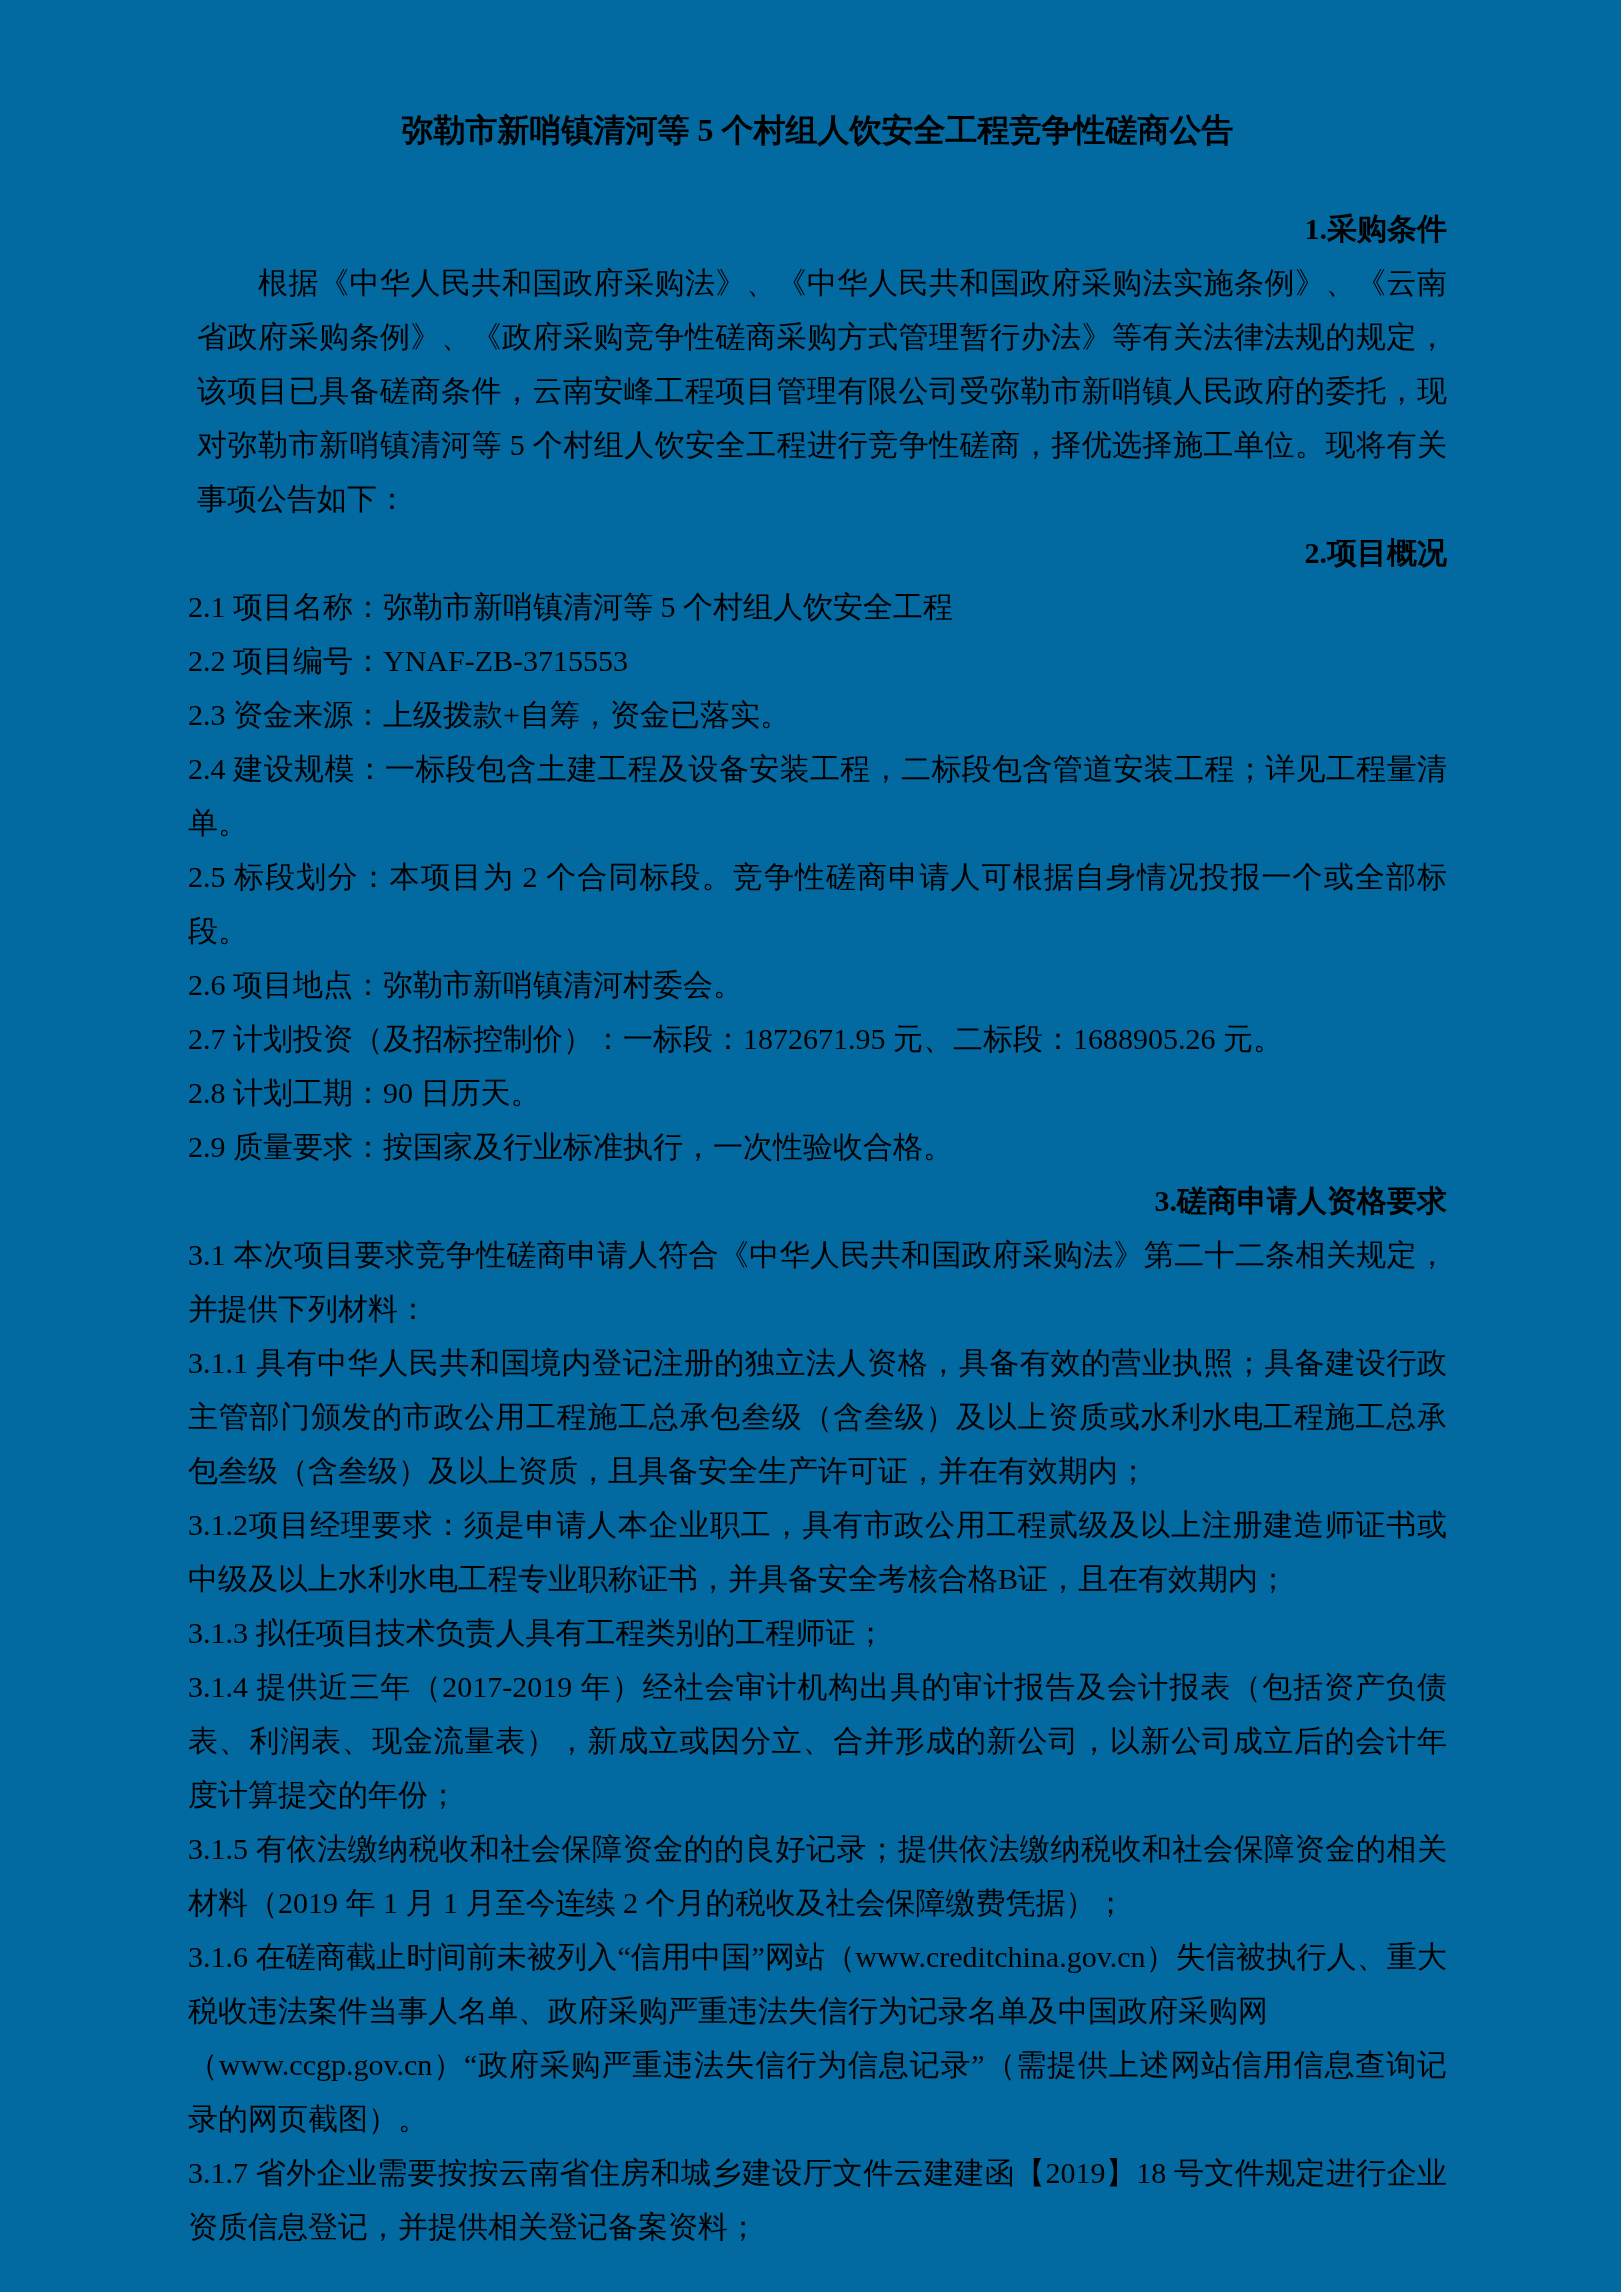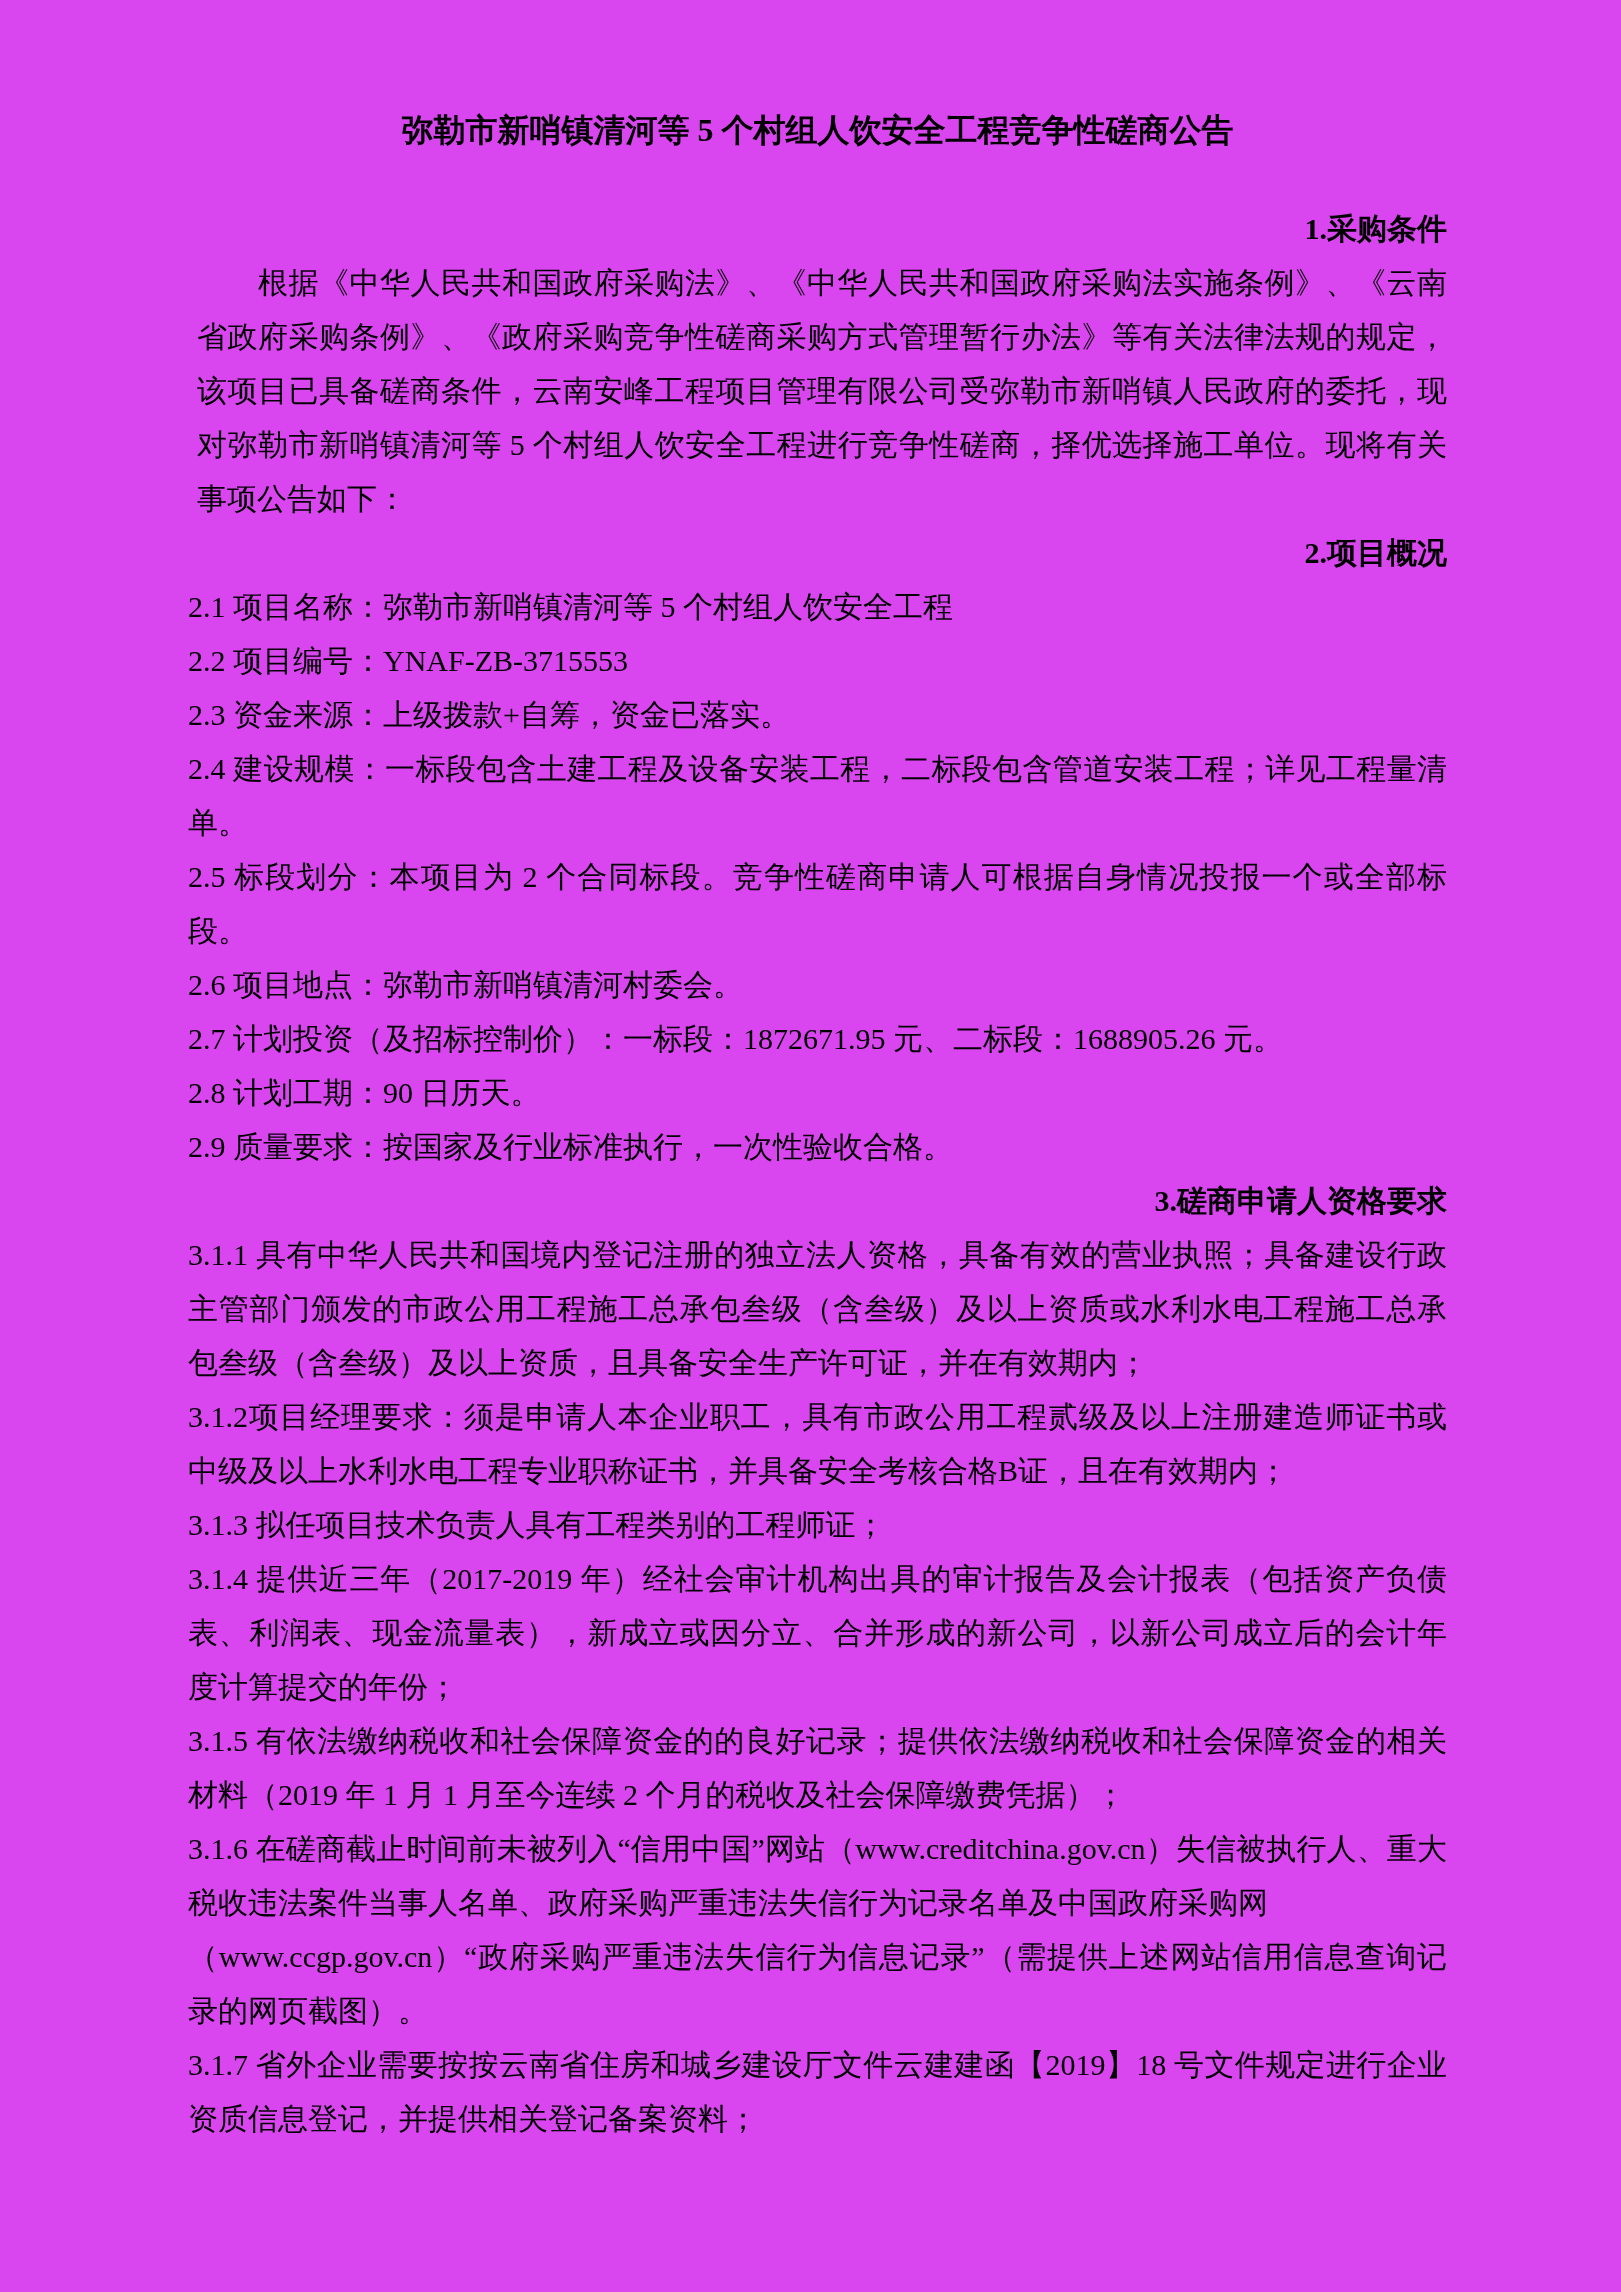--- a/index.html
+++ b/index.html
@@ -4,21 +4,21 @@
 <style>
   html, body {
     margin: 0;
     padding: 0;
     background: #e8e8e8;
   }
   .page {
     position: relative;
     width: 1621px;
     height: 2293px;
-    background: #d946ef;
+    background: #0369a1;
     margin: 0 auto;
     overflow: hidden;
     font-family: "Liberation Serif", serif;
     color: #000000;
   }
   .content {
     position: absolute;
     left: 188px;
     top: 110px;
     width: 1259px;
@@ -64,20 +64,21 @@
     <p class="line">2.2 项目编号：YNAF-ZB-3715553</p>
     <p class="line">2.3 资金来源：上级拨款+自筹，资金已落实。</p>
     <p class="line">2.4 建设规模：一标段包含土建工程及设备安装工程，二标段包含管道安装工程；详见工程量清单。</p>
     <p class="line">2.5 标段划分：本项目为 2 个合同标段。竞争性磋商申请人可根据自身情况投报一个或全部标段。</p>
     <p class="line">2.6 项目地点：弥勒市新哨镇清河村委会。</p>
     <p class="line">2.7 计划投资（及招标控制价）：一标段：1872671.95 元、二标段：1688905.26 元。</p>
     <p class="line">2.8 计划工期：90 日历天。</p>
     <p class="line">2.9 质量要求：按国家及行业标准执行，一次性验收合格。</p>
 
     <p class="line h">3.磋商申请人资格要求</p>
+    <p class="line">3.1 本次项目要求竞争性磋商申请人符合《中华人民共和国政府采购法》第二十二条相关规定，并提供下列材料：</p>
     <p class="line">3.1.1 具有中华人民共和国境内登记注册的独立法人资格，具备有效的营业执照；具备建设行政主管部门颁发的市政公用工程施工总承包叁级（含叁级）及以上资质或水利水电工程施工总承包叁级（含叁级）及以上资质，且具备安全生产许可证，并在有效期内；</p>
     <p class="line">3.1.2项目经理要求：须是申请人本企业职工，具有市政公用工程贰级及以上注册建造师证书或中级及以上水利水电工程专业职称证书，并具备安全考核合格B证，且在有效期内；</p>
     <p class="line">3.1.3 拟任项目技术负责人具有工程类别的工程师证；</p>
     <p class="line">3.1.4 提供近三年（2017-2019 年）经社会审计机构出具的审计报告及会计报表（包括资产负债表、利润表、现金流量表），新成立或因分立、合并形成的新公司，以新公司成立后的会计年度计算提交的年份；</p>
     <p class="line">3.1.5 有依法缴纳税收和社会保障资金的的良好记录；提供依法缴纳税收和社会保障资金的相关材料（2019 年 1 月 1 月至今连续 2 个月的税收及社会保障缴费凭据）；</p>
     <p class="line">3.1.6 在磋商截止时间前未被列入“信用中国”网站（www.creditchina.gov.cn）失信被执行人、重大税收违法案件当事人名单、政府采购严重违法失信行为记录名单及中国政府采购网</p>
     <p class="line">（www.ccgp.gov.cn）“政府采购严重违法失信行为信息记录”（需提供上述网站信用信息查询记录的网页截图）。</p>
     <p class="line">3.1.7 省外企业需要按按云南省住房和城乡建设厅文件云建建函【2019】18 号文件规定进行企业资质信息登记，并提供相关登记备案资料；</p>
   </div>
 </div>

